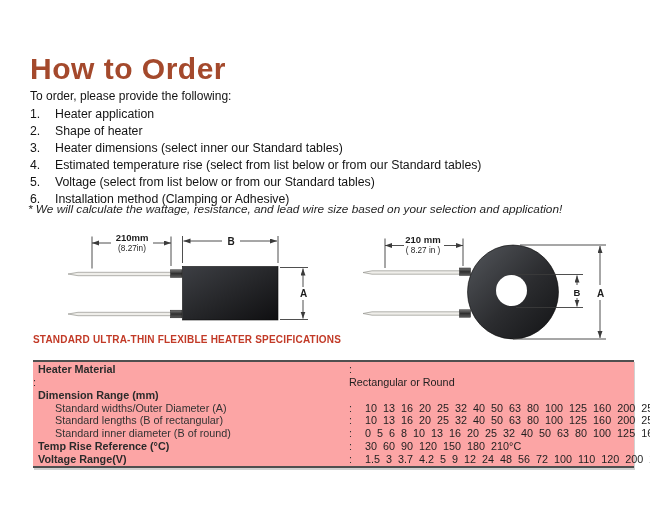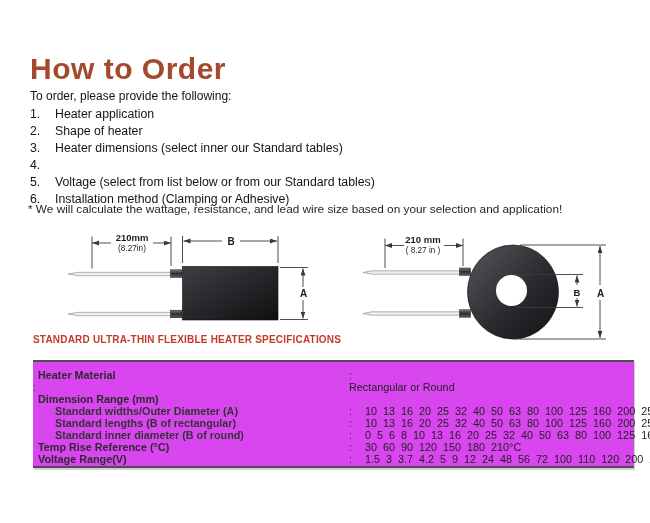--- a/index.html
+++ b/index.html
@@ -11,40 +11,40 @@
     position:absolute; left:30px; top:53px; font-size:30px; line-height:32px;
     font-weight:bold; color:#a4492c; letter-spacing:0.5px;
   }
   .intro {
     position:absolute; left:30px; top:89px; font-size:12px; color:#141414;
   }
   .order-list { position:absolute; left:30px; top:105px; width:600px; }
   .order-list .li { display:flex; height:17px; align-items:center; font-size:12.3px; }
   .order-list .num { width:25px; flex:0 0 25px; }
   .note {
-    position:absolute; left:28px; top:202px; font-size:11.8px; color:#1f1f1f;
+    position:absolute; left:28px; top:202px; font-size:11.8px; font-style:italic; color:#1f1f1f;
   }
   .diagram-svg { position:absolute; left:0; top:224px; }
   .dim-text { font-family:"Liberation Sans", sans-serif; fill:#1c1c1c; }
   .section-title {
     position:absolute; left:33px; top:334px; font-size:10px; font-weight:bold;
     color:#c23a27; letter-spacing:0.2px;
   }
   .spec-table {
     position:absolute; left:33px; top:360px; width:601px; height:108px;
-    background:#d946ef; border-top:2px solid #4f4f4f; border-bottom:2px solid #4f4f4f;
+    background:#fca5a5; border-top:2px solid #4f4f4f; border-bottom:2px solid #4f4f4f;
     box-shadow:1px 2px 0 rgba(0,0,0,0.18);
-    display:flex; flex-direction:column; box-sizing:border-box; padding:7px 0;
+    display:flex; flex-direction:column; box-sizing:border-box; padding:1px 0;
   }
   .spec-row {
     flex:1; display:grid; grid-template-columns:316px 16px auto;
     align-items:center; font-size:10.8px; color:#222;
   }
   .spec-row .label { padding-left:5px; font-weight:bold; color:#2b2b2b; }
-  .spec-row.indent .label { padding-left:22px; font-weight:bold; color:#333; }
+  .spec-row.indent .label { padding-left:22px; font-weight:normal; color:#333; }
   .spec-row .colon { color:#333; }
   .spec-row .value { white-space:pre; color:#1f1f1f; }
 </style>
 </head>
 <body>
 
 <div class="page">
 
   <div class="page-title">How to Order</div>
 
@@ -58,20 +58,21 @@
     <div class="li">
       <span class="num">2.</span>
       <span>Shape of heater</span>
     </div>
     <div class="li">
       <span class="num">3.</span>
       <span>Heater dimensions (select inner our Standard tables)</span>
     </div>
     <div class="li">
       <span class="num">4.</span>
+      <span>Estimated temperature rise (select from list below or from our Standard tables)</span>
     </div>
     <div class="li">
       <span class="num">5.</span>
       <span>Voltage (select from list below or from our Standard tables)</span>
     </div>
     <div class="li">
       <span class="num">6.</span>
       <span>Installation method (Clamping or Adhesive)</span>
     </div>
   </div>

